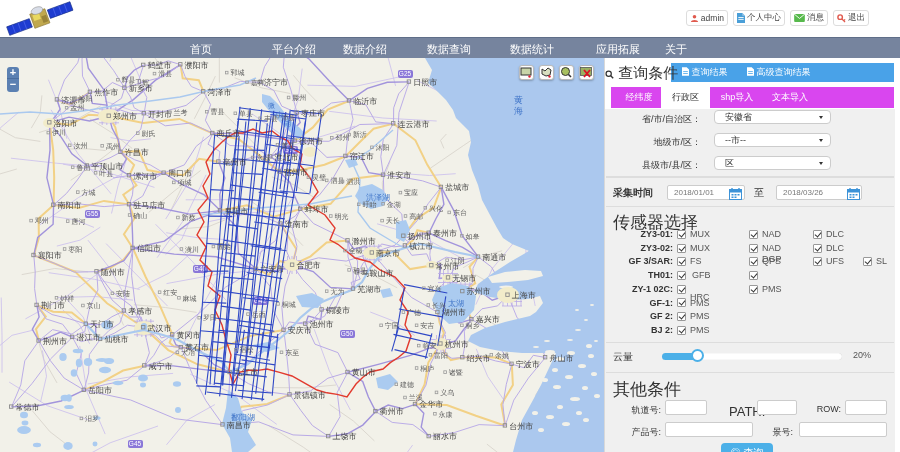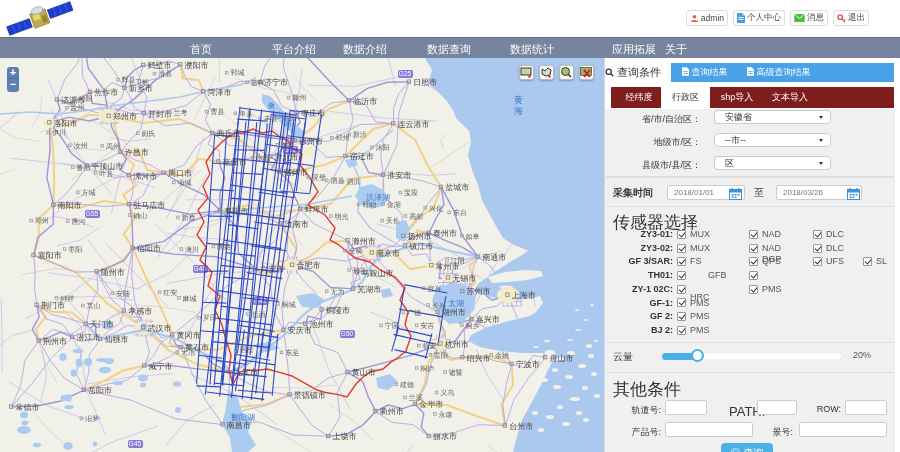--- a/index.html
+++ b/index.html
@@ -9,23 +9,23 @@
 .ubtn{height:16px;border:1px solid #ddd;border-radius:3px;background:#fff;font-size:8.5px;color:#444;display:flex;align-items:center;padding:0 3px;gap:2px;white-space:nowrap}
 .nav{position:absolute;left:0;top:37px;width:900px;height:21px;background:#76849e;border-top:1px solid #5f6e88}
 .nav span{position:absolute;top:4px;font-size:11px;color:#fff;white-space:nowrap}
 .mapwrap{position:absolute;left:0;top:58px;width:604px;height:394px;overflow:hidden;background:#f2f1e9}
 .zoomctl{position:absolute;left:7px;top:67px;width:12px;height:25px;background:#5b80b2;border-radius:3px;z-index:5}
 .zoomctl div{height:12px;color:#fff;font-size:11px;line-height:11px;text-align:center;font-weight:bold}
 .mtools{position:absolute;top:65px;left:519px;display:flex;gap:5px;z-index:5}
 .mtool{width:15px;height:15px;background:#fdfdfd;border:1px solid #bbb;border-radius:3px;box-shadow:0 1px 2px rgba(0,0,0,.25);position:relative}
 .panel{position:absolute;left:604px;top:58px;width:296px;height:394px;background:#fff;border-left:1px solid #d8d8d8;overflow:hidden}
 .trow1{position:absolute;left:66px;top:5px;width:223px;height:19px;background:#49a2e8}
-.tab1a{position:absolute;left:0px;top:5px;width:55px;height:22px;background:#fff;color:#333;font-size:11px;line-height:19px;text-align:center;white-space:nowrap}
+.tab1a{position:absolute;left:0px;top:5px;width:55px;height:22px;background:#fff;color:#333;font-size:15px;line-height:19px;text-align:center;white-space:nowrap}
 .tab1{position:absolute;top:5px;height:19px;color:#fff;font-size:9px;line-height:19px;white-space:nowrap}
-.trow2{position:absolute;left:6px;top:29px;width:283px;height:21px;background:#7f1d1d}
+.trow2{position:absolute;left:6px;top:29px;width:283px;height:21px;background:#d946ef}
 .tab2{position:absolute;top:0;height:21px;color:#fff;font-size:9px;line-height:21px;text-align:center;white-space:nowrap}
 .tab2a{background:#fff;color:#333}
 .formbg{position:absolute;left:1px;top:51px;width:288px;height:68px;background:#f0f0f0;border-bottom:1px solid #ddd}
 .flabel{position:absolute;text-align:right;color:#333;font-size:9px;white-space:nowrap}
 .fselect{position:absolute;background:#fff;border:1px solid #ccc;border-radius:4px;font-size:9px;color:#333;padding-left:10px;white-space:nowrap}
 .arrow{position:absolute;width:0;height:0;border-left:2.5px solid transparent;border-right:2.5px solid transparent;border-top:3.5px solid #333}
 .sep{position:absolute;left:1px;width:288px;border-top:1px solid #ddd}
 .lab{position:absolute;font-size:17px;color:#333;white-space:nowrap}
 .blab{position:absolute;font-size:9px;font-weight:bold;color:#333;text-align:right;white-space:nowrap}
 .dinput{position:absolute;height:15px;background:#fff;border:1px solid #ccc;border-radius:2px;font-size:8px;color:#777;line-height:13px;padding-left:6px;white-space:nowrap}
@@ -73,21 +73,21 @@
           <path d="M5.5 5.5 L9 9 M7.5 7.5 L9 6" stroke="#e05a4e" stroke-width="1.4" fill="none"></path>
         </svg> 退出</div>
 </div>
   </div>
 <div class="nav">
     <span style="left:190px">首页</span>
     <span style="left:272px">平台介绍</span>
     <span style="left:343px">数据介绍</span>
     <span style="left:427px">数据查询</span>
     <span style="left:510px">数据统计</span>
-    <span style="left:612px">应用拓展</span>
+    <span style="left:596px">应用拓展</span>
     <span style="left:665px">关于</span>
   </div>
 <div class="mapwrap">
     <svg width="604" height="394" viewBox="0 0 604 394" style="position:absolute;left:0;top:0">
 <g transform="translate(0,-58)">
 <rect x="0" y="58" width="604" height="394" fill="#f2f1e9"></rect>
 <g fill="none">
           <path d="M194.3 118.8 L205.2 97.6 L215.4 76.1" stroke="#dcd8d0" stroke-width="1"></path>
 <path d="M219.4 82.6 L219.3 59.5 L220.5 36.4" stroke="#dcd8d0" stroke-width="1"></path>
 <path d="M41.9 95.4 L40.2 112.9 L31.3 128.1" stroke="#dcd8d0" stroke-width="1"></path>
@@ -1414,21 +1414,21 @@
     <div class="cb" style="left:72px;top:199px"></div>
     <div class="cbt" style="left:85px;top:198px">FS</div>
     <div class="cb" style="left:144px;top:199px"></div>
     <div class="cbt" style="left:157px;top:198px">QPS</div>
     <div class="cb" style="left:208px;top:199px"></div>
     <div class="cbt" style="left:221px;top:198px">UFS</div>
     <div class="cb" style="left:258px;top:199px"></div>
     <div class="cbt" style="left:271px;top:198px">SL</div>
     <div class="blab" style="left:0px;top:212px;width:68px">TH01:</div>
     <div class="cb" style="left:72px;top:213px"></div>
-    <div class="cbt" style="left:103px;top:212px">GFB</div>
+    <div class="cbt" style="left:87px;top:212px">GFB</div>
     <div class="cb" style="left:144px;top:213px"></div>
     <div class="cbt" style="left:157px;top:196px">DGP</div>
     <div class="blab" style="left:0px;top:226px;width:68px">ZY-1 02C:</div>
     <div class="cb" style="left:72px;top:227px"></div>
     <div class="cbt" style="left:85px;top:234px">HRC</div>
     <div class="cb" style="left:144px;top:227px"></div>
     <div class="cbt" style="left:157px;top:226px">PMS</div>
     <div class="blab" style="left:0px;top:240px;width:68px">GF-1:</div>
     <div class="cb" style="left:72px;top:240px"></div>
     <div class="cbt" style="left:85px;top:240px">PMS</div>

